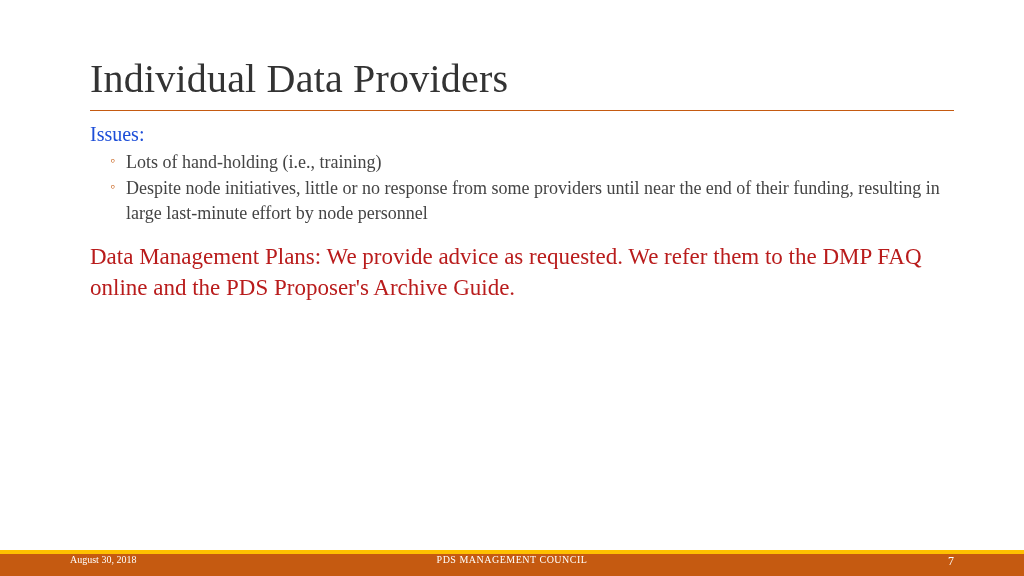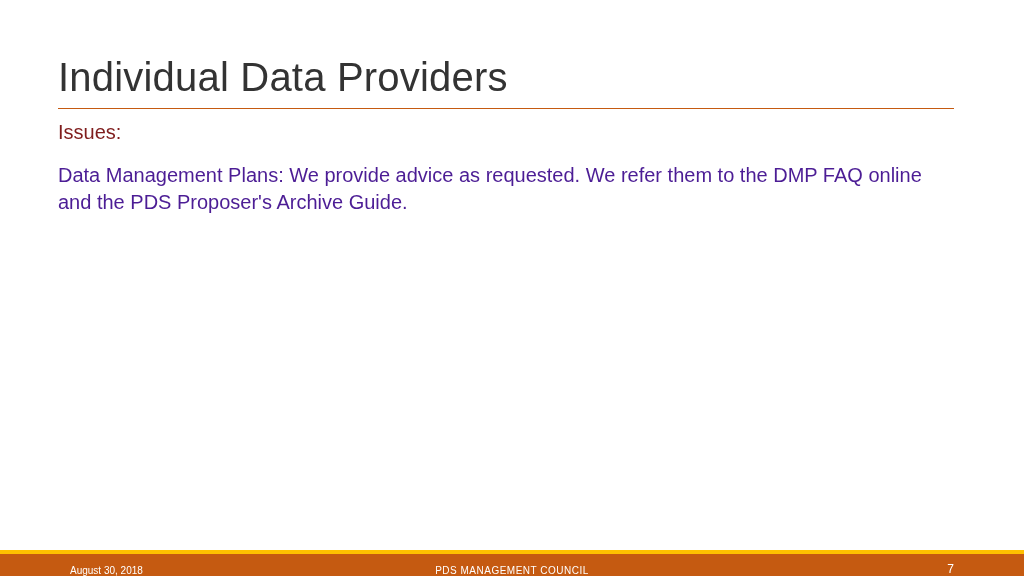--- a/index.html
+++ b/index.html
@@ -7,36 +7,37 @@
       width: 1024px;
       height: 576px;
       font-family: 'Segoe UI Light', 'Segoe UI', -apple-system, 'Helvetica Neue', Arial, sans-serif;
       background: #fff;
       position: relative;
       color: #333;
     }
     .slide {
       width: 100%;
       height: 100%;
-      padding: 55px 70px 0 58px;
+      padding: 55px 70px 0 90px;
       position: relative;
+      font-family: Liberation Serif, serif;
     }
     .title {
       font-size: 40px;
       font-weight: 300;
       color: #333;
       padding-bottom: 8px;
       border-bottom: 1.5px solid #C55A11;
       margin-bottom: 12px;
       letter-spacing: 0.2px;
     }
     .issues-label {
       font-size: 20px;
-      color: #7f1d1d;
-      margin-bottom: 18px;
+      color: #1d4ed8;
+      margin-bottom: 4px;
       font-weight: 400;
     }
     .bullets {
       list-style: none;
       margin-left: 20px;
       margin-bottom: 16px;
     }
     .bullets li {
       font-size: 18px;
       color: #444;
@@ -48,43 +49,43 @@
     }
     .bullets li::before {
       content: "◦";
       position: absolute;
       left: 0;
       color: #C55A11;
       font-size: 14px;
       top: 2px;
     }
     .para {
-      font-size: 20px;
-      color: #4c1d95;
+      font-size: 23px;
+      color: #b91c1c;
       line-height: 1.35;
       margin-bottom: 16px;
       font-weight: 400;
     }
     .footer-stripe {
       position: absolute;
       left: 0;
       right: 0;
       bottom: 22px;
       height: 4px;
       background: #FFC000;
     }
     .footer-bar {
       position: absolute;
       left: 0;
       right: 0;
       bottom: 0;
       height: 22px;
       background: #C55A11;
       display: flex;
-      align-items: flex-end;
+      align-items: flex-start;
       justify-content: space-between;
       padding: 0 70px;
       color: #fff;
       font-size: 10px;
     }
     .footer-date { }
     .footer-center {
       position: absolute;
       left: 50%;
       transform: translateX(-50%);
@@ -93,20 +94,24 @@
     .footer-page { font-size: 12px; }
   </style>
 </head>
 <body>
 
 <div class="slide">
   <h1 class="title">Individual Data Providers</h1>
 
   <div class="issues-label">Issues:</div>
 
+  <ul class="bullets">
+    <li>Lots of hand-holding (i.e., training)</li>
+    <li>Despite node initiatives, little or no response from some providers until near the end of their funding, resulting in large last-minute effort by node personnel</li>
+  </ul>
 
   <p class="para">Data Management Plans: We provide advice as requested. We refer them to the DMP FAQ online and the PDS Proposer's Archive Guide.</p>
 
   <div class="footer-stripe"></div>
   <div class="footer-bar">
     <span class="footer-date">August 30, 2018</span>
     <span class="footer-center">PDS MANAGEMENT COUNCIL</span>
     <span class="footer-page">7</span>
   </div>
 </div>

